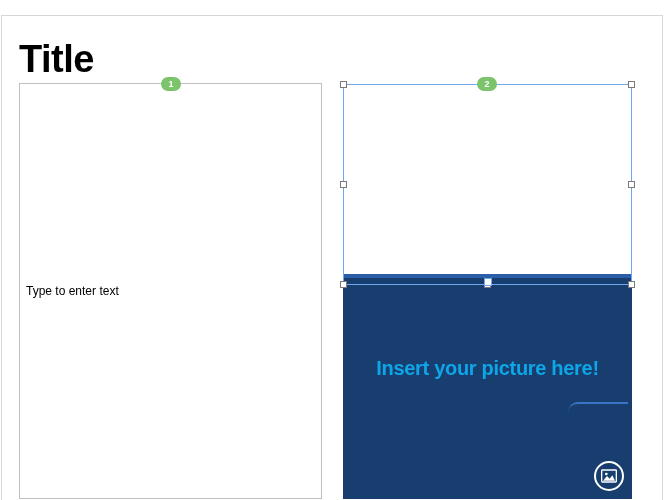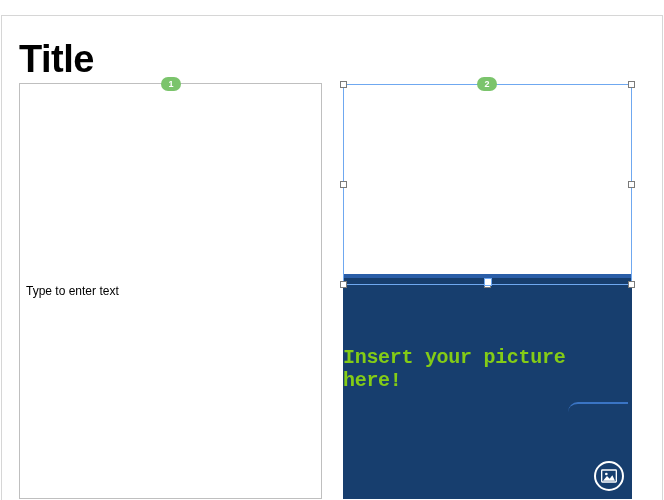--- a/index.html
+++ b/index.html
@@ -77,24 +77,24 @@
     left: 341px; top: 258px;
     width: 289px; height: 225px;
     background: #173e6e;
     border-top: 4px solid #2a5ea8;
     z-index: 5;
     display: flex;
     align-items: center;
     justify-content: center;
   }
   .pic-label {
-    color: #84cc16;
+    color: #0ea5e9;
     font-size: 20px;
     font-weight: 700;
-    font-family: Liberation Mono, monospace;
+    font-family: Liberation Sans, sans-serif;
     letter-spacing: -0.3px;
     margin-top: -40px;
   }
   .accent-line {
     position: absolute;
     right: 4px;
     top: 124px;
     width: 60px;
     height: 10px;
     border-top: 2px solid #3a74c4;

